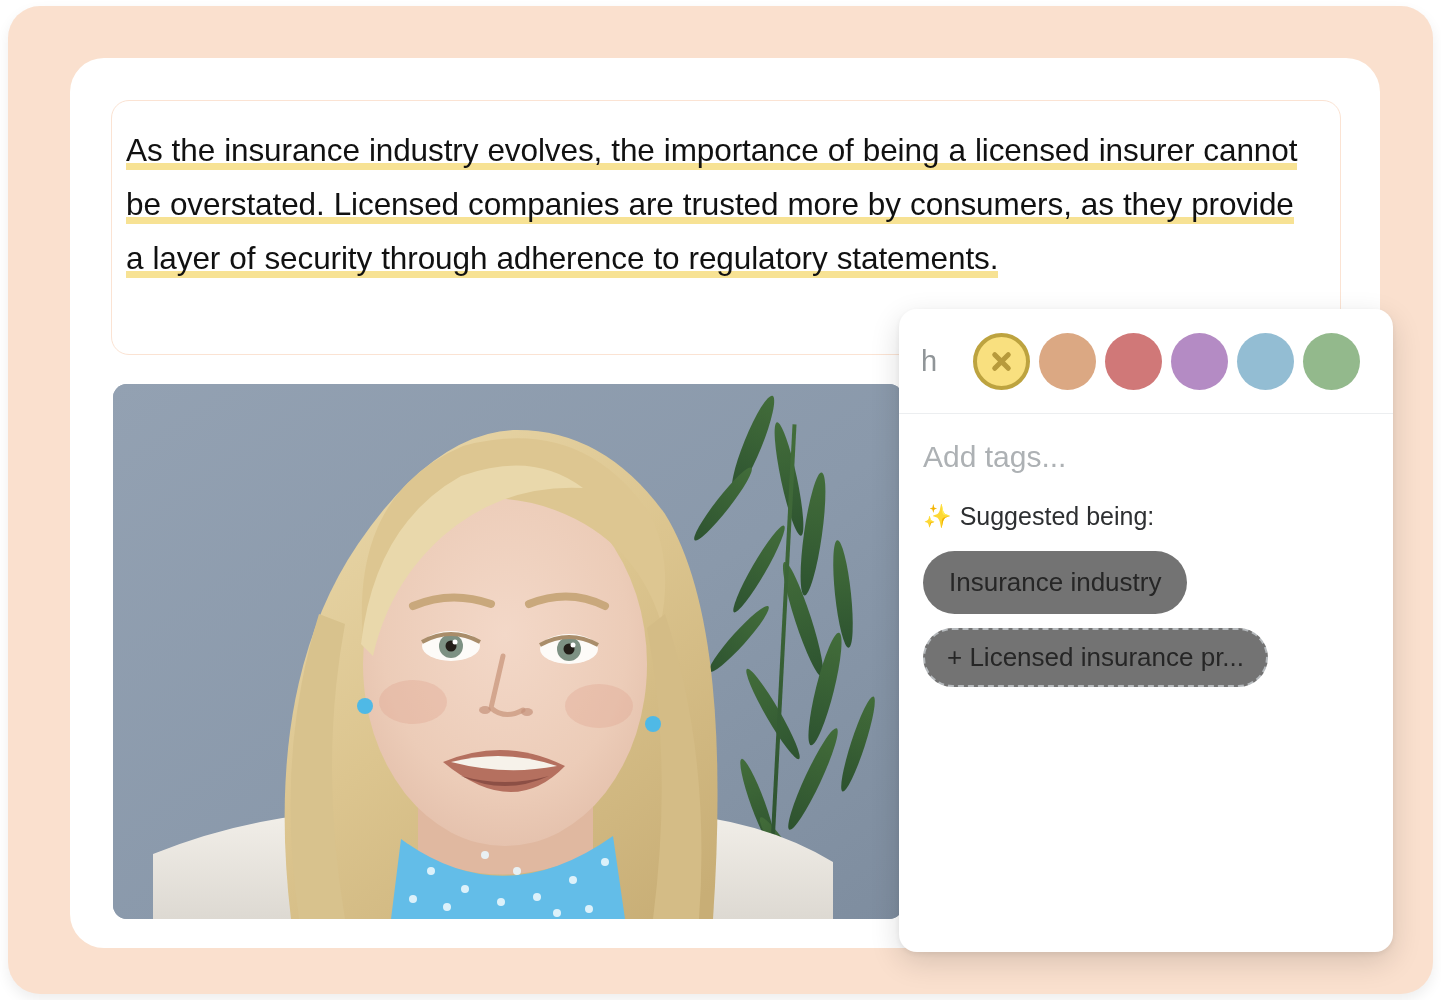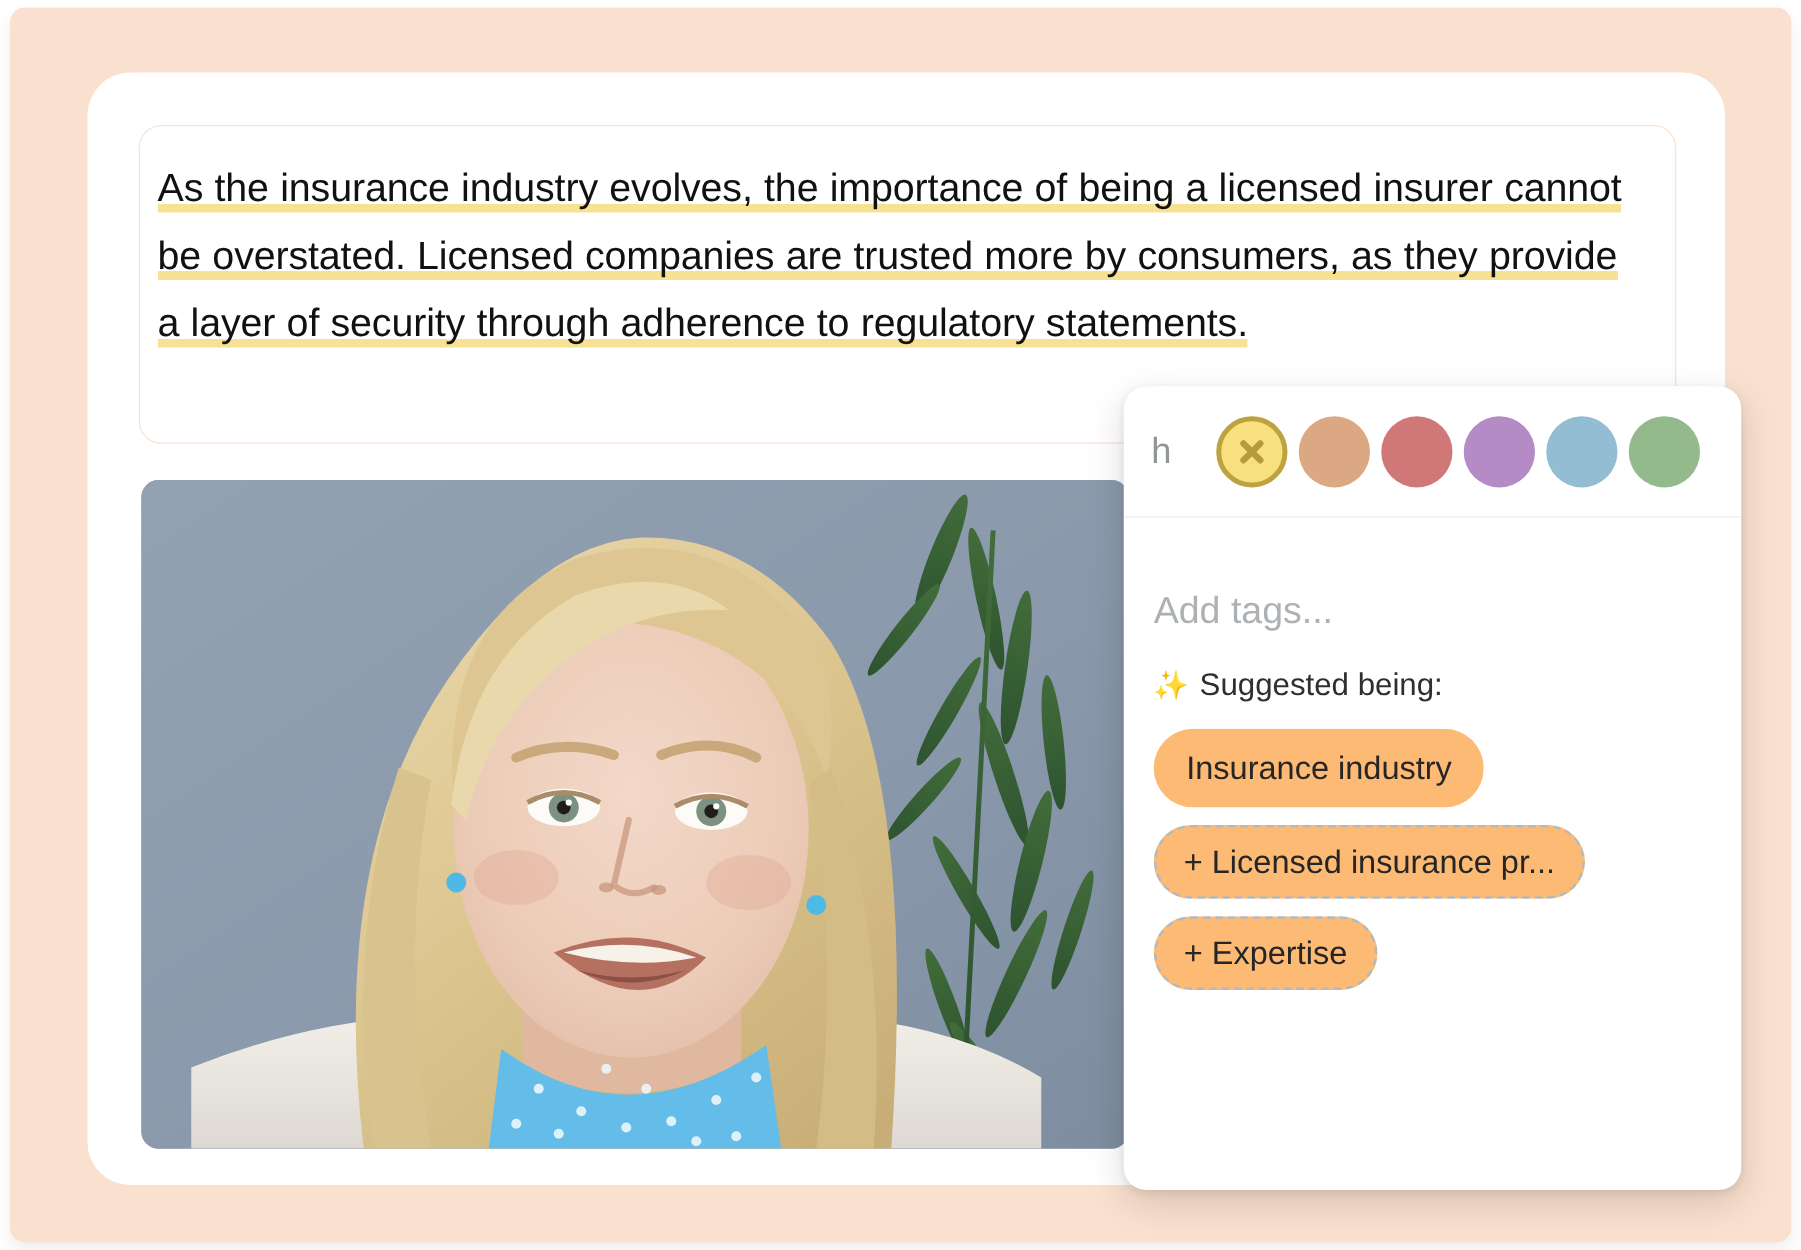--- a/index.html
+++ b/index.html
@@ -13,21 +13,21 @@
   }
 
   
   #app-frame {
     position: absolute;
     left: 8px;
     top: 6px;
     width: 1425px;
     height: 988px;
     background: #fae0ce;
-    border-radius: 12px;
+    border-radius: 32px;
     box-shadow: 0 6px 14px rgba(0,0,0,0.07);
   }
 
   
   #content-card {
     position: absolute;
     left: 62px;
     top: 52px;
     width: 1310px;
     height: 890px;
@@ -125,42 +125,41 @@
     padding: 26px 24px 0 24px;
   }
   #add-tags-input {
     border: none;
     outline: none;
     width: 100%;
     font-family: "Liberation Sans", sans-serif;
     font-size: 30px;
     color: #2a2a2a;
     background: transparent;
-    margin-top: 32px;
   }
   #add-tags-input::placeholder { color: #adb1b4; }
 
   
   #suggested-section {
     padding: 28px 24px 0 24px;
   }
   #suggested-label {
     font-size: 25px;
     color: #2d2f31;
     margin-bottom: 20px;
     display: flex;
     align-items: center;
     gap: 8px;
   }
   #suggested-label .sparkle { font-size: 23px; }
 
   .tag-list { display: flex; flex-direction: column; align-items: flex-start; gap: 14px; }
 
   .tag-chip {
-    background: #fdba74;
+    background: #737373;
     color: #262626;
     font-size: 26px;
     border-radius: 999px;
     padding: 14px 24px;
     white-space: nowrap;
     cursor: pointer;
     border: 2px solid transparent;
   }
   .tag-chip.dashed {
     border: 2px dashed #b5b9bc;
@@ -317,18 +316,17 @@
 
     <div id="suggested-section">
       <div id="suggested-label">
         <span class="sparkle">✨</span>
         <span>Suggested being:</span>
       </div>
 
       <div class="tag-list">
         <span class="tag-chip">Insurance industry</span>
         <span class="tag-chip dashed">+ Licensed insurance pr...</span>
-        <span class="tag-chip dashed">+ Expertise</span>
       </div>
     </div>
 
   </div>
 </div>
 
 </body></html>

